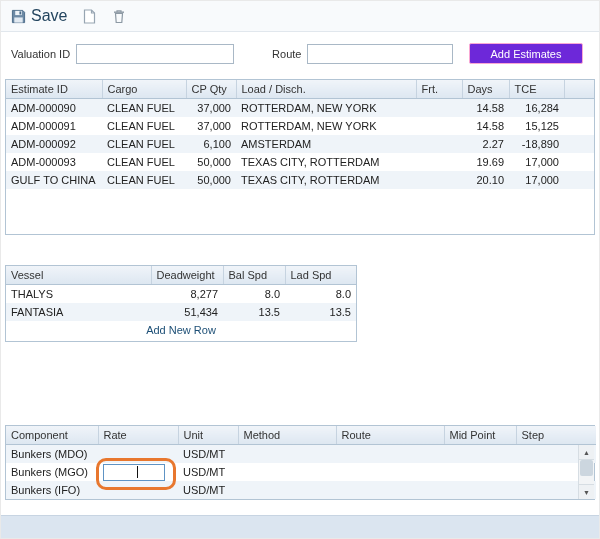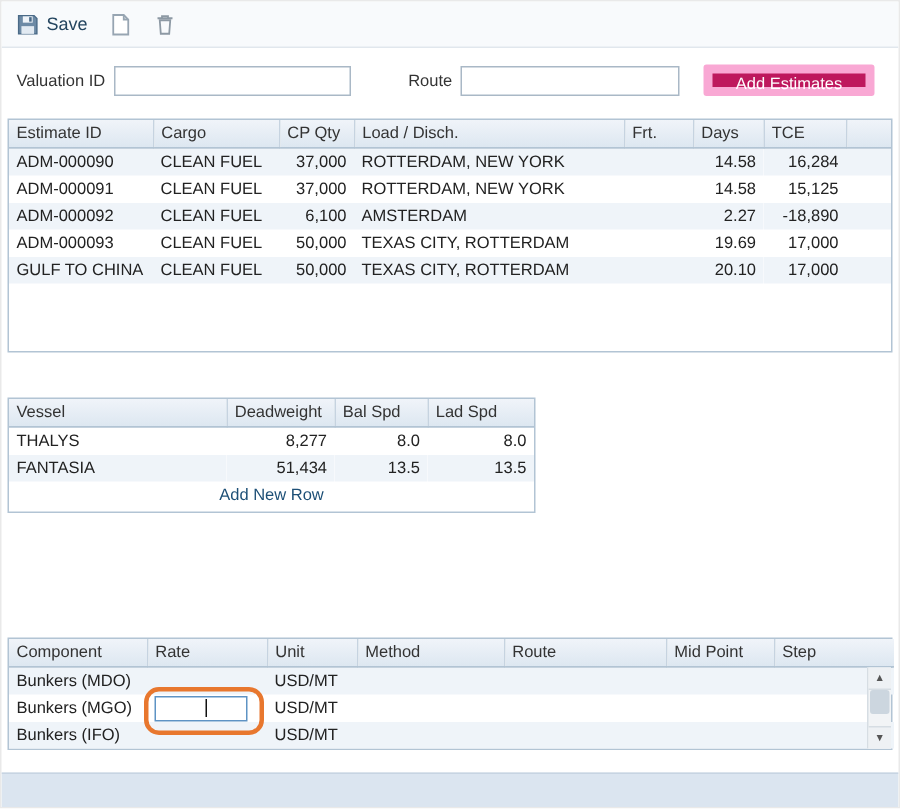--- a/index.html
+++ b/index.html
@@ -4,31 +4,31 @@
 <style>
   html,body{margin:0;padding:0;background:#fff;}
   .app{width:600px;height:539px;position:relative;background:#fff;overflow:hidden;
        font-family:"Liberation Sans",sans-serif;font-size:11px;color:#222;
        border:1px solid #e9e9e9;box-sizing:border-box;}
 
   
   .toolbar{height:30px;background:#f8fafc;border-bottom:1px solid #e1e7ed;
            display:flex;align-items:center;padding:0 10px;gap:16px;}
   .tool-btn{display:flex;align-items:center;gap:5px;cursor:pointer;}
-  .save-label{color:#24455f;font-size:12px;}
+  .save-label{color:#24455f;font-size:16px;}
 
   
   .form-row{display:flex;align-items:center;margin:11px 16px 0 10px;height:21px;}
   .form-row label{color:#333;}
   .text-input{height:20px;border:1px solid #a9b8c6;background:#fff;box-sizing:border-box;
               padding:0 4px;font:inherit;}
   .valuation-input{width:158px;margin-left:6px;}
   .matrix-label{margin-left:38px;}
   .matrix-input{width:146px;margin-left:6px;}
-  .btn{background:#be185d;color:#fff;border:6px solid #f9a8d4;border-radius:2px;
+  .btn{background:#6d28d9;color:#fff;border:1px solid #f9a8d4;border-radius:2px;
        font-family:inherit;font-size:11px;height:21px;cursor:pointer;}
   .add-estimates-btn{margin-left:auto;width:114px;}
 
   
   .panel{border:1px solid #b2c4d4;margin:0 4px;background:#fff;box-sizing:border-box;position:relative;}
   #estimates-panel{margin-top:15px;height:156px;overflow:hidden;}
   #vessels-panel{margin-top:30px;width:352px;height:77px;overflow:hidden;}
   #components-panel{margin-top:83px;height:75px;}
 
   table.grid{border-collapse:collapse;width:100%;table-layout:fixed;}

